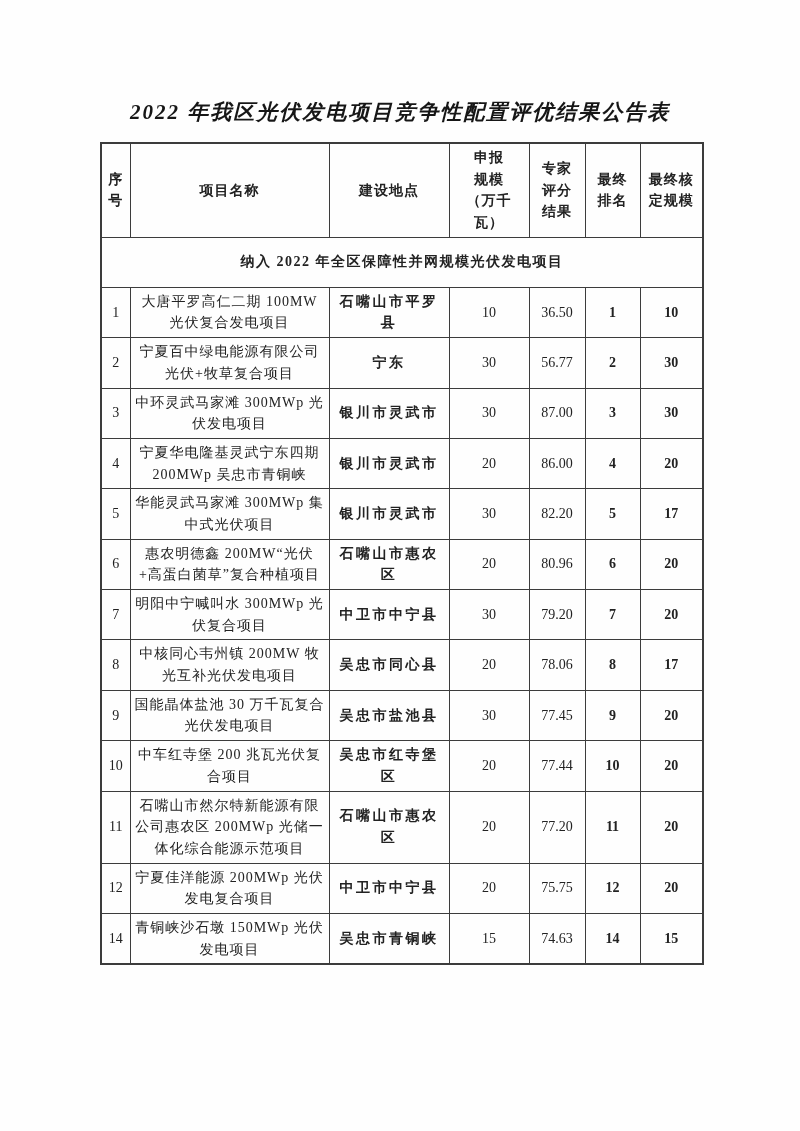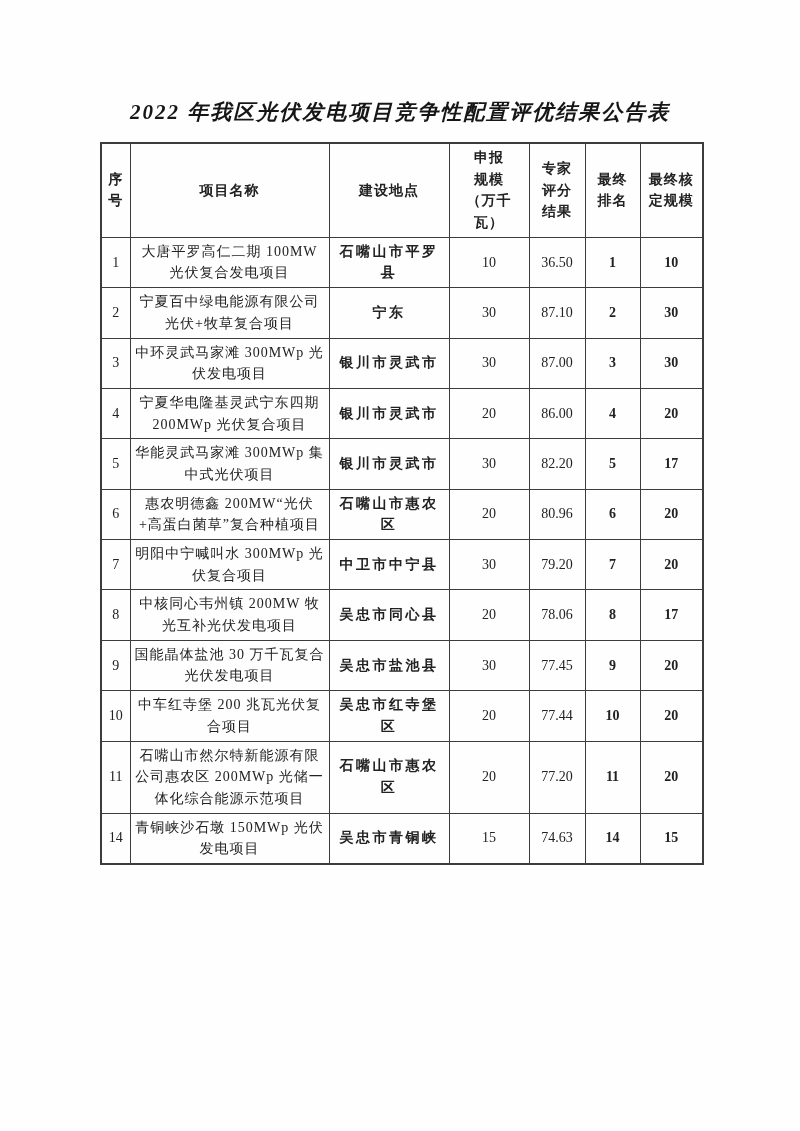--- a/index.html
+++ b/index.html
@@ -90,51 +90,54 @@
         <th>专家
 评分
 结果</th>
         <th>最终
 排名</th>
         <th>最终核
 定规模</th>
       </tr>
     </thead>
     <tbody>
+      <tr>
+        <td class="section-cell" colspan="7">纳入 2022 年全区保障性并网规模光伏发电项目</td>
+      </tr>
 
     <tr>
           <td class="col-no">1</td>
           <td class="col-name">大唐平罗高仁二期 100MW 光伏复合发电项目</td>
           <td class="col-location">石嘴山市平罗县</td>
           <td class="col-declared">10</td>
           <td class="col-score">36.50</td>
           <td class="col-rank">1</td>
           <td class="col-approved">10</td>
         </tr>
         <tr>
           <td class="col-no">2</td>
           <td class="col-name">宁夏百中绿电能源有限公司光伏+牧草复合项目</td>
           <td class="col-location">宁东</td>
           <td class="col-declared">30</td>
-          <td class="col-score">87.10</td>
+          <td class="col-score">56.77</td>
           <td class="col-rank">2</td>
           <td class="col-approved">30</td>
         </tr>
         <tr>
           <td class="col-no">3</td>
           <td class="col-name">中环灵武马家滩 300MWp 光伏发电项目</td>
           <td class="col-location">银川市灵武市</td>
           <td class="col-declared">30</td>
           <td class="col-score">87.00</td>
           <td class="col-rank">3</td>
           <td class="col-approved">30</td>
         </tr>
         <tr>
           <td class="col-no">4</td>
-          <td class="col-name">宁夏华电隆基灵武宁东四期 200MWp 光伏复合项目</td>
+          <td class="col-name">宁夏华电隆基灵武宁东四期 200MWp 吴忠市青铜峡</td>
           <td class="col-location">银川市灵武市</td>
           <td class="col-declared">20</td>
           <td class="col-score">86.00</td>
           <td class="col-rank">4</td>
           <td class="col-approved">20</td>
         </tr>
         <tr>
           <td class="col-no">5</td>
           <td class="col-name">华能灵武马家滩 300MWp 集中式光伏项目</td>
           <td class="col-location">银川市灵武市</td>
@@ -188,20 +191,29 @@
           <td class="col-rank">10</td>
           <td class="col-approved">20</td>
         </tr>
         <tr>
           <td class="col-no">11</td>
           <td class="col-name">石嘴山市然尔特新能源有限公司惠农区 200MWp 光储一体化综合能源示范项目</td>
           <td class="col-location">石嘴山市惠农区</td>
           <td class="col-declared">20</td>
           <td class="col-score">77.20</td>
           <td class="col-rank">11</td>
+          <td class="col-approved">20</td>
+        </tr>
+        <tr>
+          <td class="col-no">12</td>
+          <td class="col-name">宁夏佳洋能源 200MWp 光伏发电复合项目</td>
+          <td class="col-location">中卫市中宁县</td>
+          <td class="col-declared">20</td>
+          <td class="col-score">75.75</td>
+          <td class="col-rank">12</td>
           <td class="col-approved">20</td>
         </tr>
         <tr>
           <td class="col-no">14</td>
           <td class="col-name">青铜峡沙石墩 150MWp 光伏发电项目</td>
           <td class="col-location">吴忠市青铜峡</td>
           <td class="col-declared">15</td>
           <td class="col-score">74.63</td>
           <td class="col-rank">14</td>
           <td class="col-approved">15</td>

